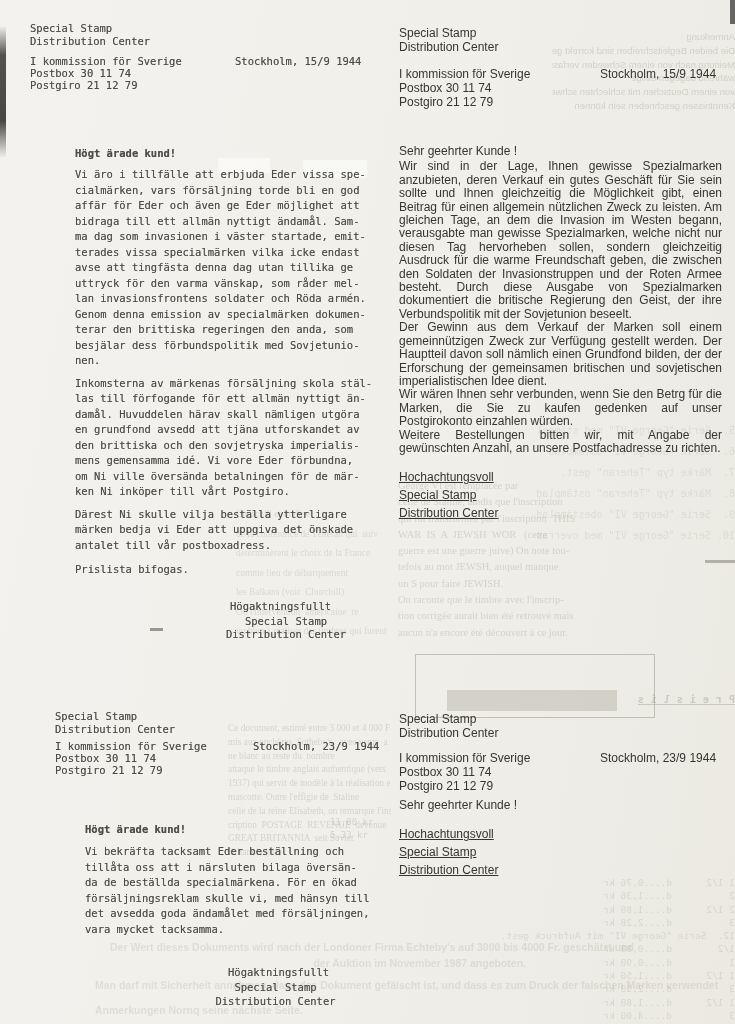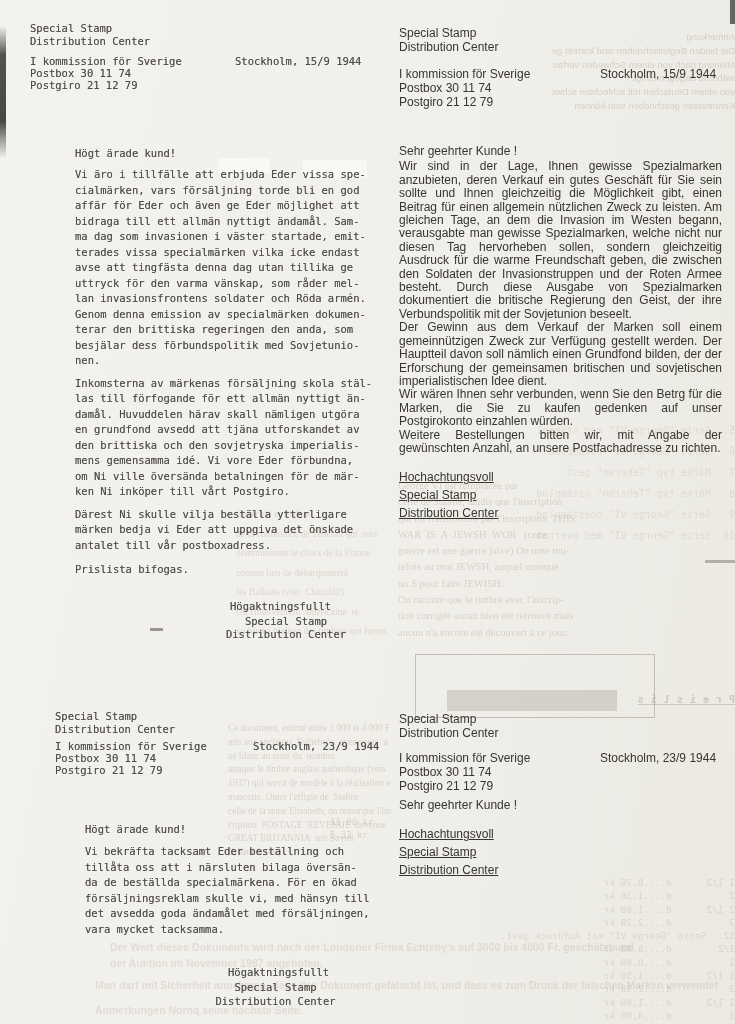--- a/index.html
+++ b/index.html
@@ -8,21 +8,21 @@
     background:linear-gradient(100deg,#f3f2ee 0%,#f0efea 55%,#ebe9e2 100%);
     font-family:"DejaVu Sans Mono","Liberation Mono",monospace;
   }
   
   .letter{position:absolute;z-index:2;}
   .sv{color:#4e4c47;font-size:10.5px;text-shadow:0 0 .5px rgba(70,68,64,.55);}
   .sv .sender{line-height:12.5px;white-space:pre-line;}
   .sv .addr-row{position:relative;margin-top:8px;}
   .sv .addr{line-height:12px;white-space:pre-line;}
   .sv .date{position:absolute;top:0;}
-  .sv .salut{line-height:15px;}
+  .sv .salut{line-height:15px;font-weight:bold;}
   .sv .para{white-space:pre-line;line-height:15.5px;}
   .sv .closing{line-height:15px;}
   .sv .sig{text-align:center;line-height:13px;white-space:pre-line;}
 
   .sv1{left:30px;top:22px;width:346px;}
   .sv1 .date{left:205px;}
   .sv1 .salut{margin-top:55px;margin-left:45px;}
   .sv1 .para{margin-left:45px;margin-top:6px;}
   .sv1 .p2,.sv1 .p3{margin-top:7px;}
   .sv1 .p4{margin-top:9px;line-height:15.5px;}
@@ -64,21 +64,21 @@
   .mir{transform:scaleX(-1);}
   #g-note{left:552px;top:30px;width:183px;height:86px;font:9.5px/13.8px "Liberation Sans",sans-serif;opacity:.32;}
   #g-list{left:420px;top:420px;width:315px;height:132px;font:10px/21px "DejaVu Sans Mono",monospace;opacity:.18;}
   #g-fr1{left:398px;top:478px;width:300px;height:168px;font:10.5px/16.3px "Liberation Serif",serif;opacity:.3;}
   #g-frl1{left:236px;top:505px;width:154px;height:156px;font:9.5px/19.5px "Liberation Serif",serif;opacity:.26;}
   #g-frl2{left:228px;top:722px;width:163px;height:142px;font:9.3px/13.8px "Liberation Serif",serif;opacity:.3;}
   #g-kr{left:330px;top:816px;width:60px;height:30px;font:9px/13px "DejaVu Sans Mono",monospace;opacity:.3;}
   #g-preis{left:638px;top:694px;width:97px;height:14px;font:bold 10px/12px "DejaVu Sans Mono",monospace;opacity:.38;text-decoration:underline;letter-spacing:.5px;}
   #g-prices{left:425px;top:876px;width:310px;height:148px;font:9.5px/13.3px "DejaVu Sans Mono",monospace;opacity:.24;}
   #g-db1{left:110px;top:941px;width:600px;height:13px;font:bold 10.5px/12px "Liberation Sans",sans-serif;opacity:.2;}
-  #g-db2{left:110px;top:957px;width:400px;height:13px;font:bold 10.5px/12px "Liberation Sans",sans-serif;opacity:.2;}
+  #g-db2{left:126px;top:957px;width:400px;height:13px;font:bold 10.5px/12px "Liberation Sans",sans-serif;opacity:.2;text-align:right;}
   #g-db3{left:95px;top:979px;width:625px;height:13px;font:bold 10.5px/12px "Liberation Sans",sans-serif;opacity:.2;}
   #g-db4{left:95px;top:1004px;width:420px;height:13px;font:bold 10.5px/12px "Liberation Sans",sans-serif;opacity:.2;}
   #g-box{left:415px;top:654px;width:238px;height:62px;border:1px solid rgba(150,146,136,.5);}
   #g-boxfill{left:447px;top:690px;width:170px;height:21px;background:rgba(168,164,152,.38);}
   #g-hl1{left:218px;top:158px;width:52px;height:15px;background:rgba(255,255,255,.55);}
   #g-hl2{left:303px;top:160px;width:64px;height:18px;background:rgba(255,255,255,.5);}
   .artifact{position:absolute;z-index:3;}
   #edge-left{left:0;top:26px;width:6px;height:132px;
     background:linear-gradient(to bottom,rgba(60,58,54,0),rgba(42,41,39,.8) 22%,rgba(42,41,39,.85) 72%,rgba(60,58,54,0));
     filter:blur(.5px);}

